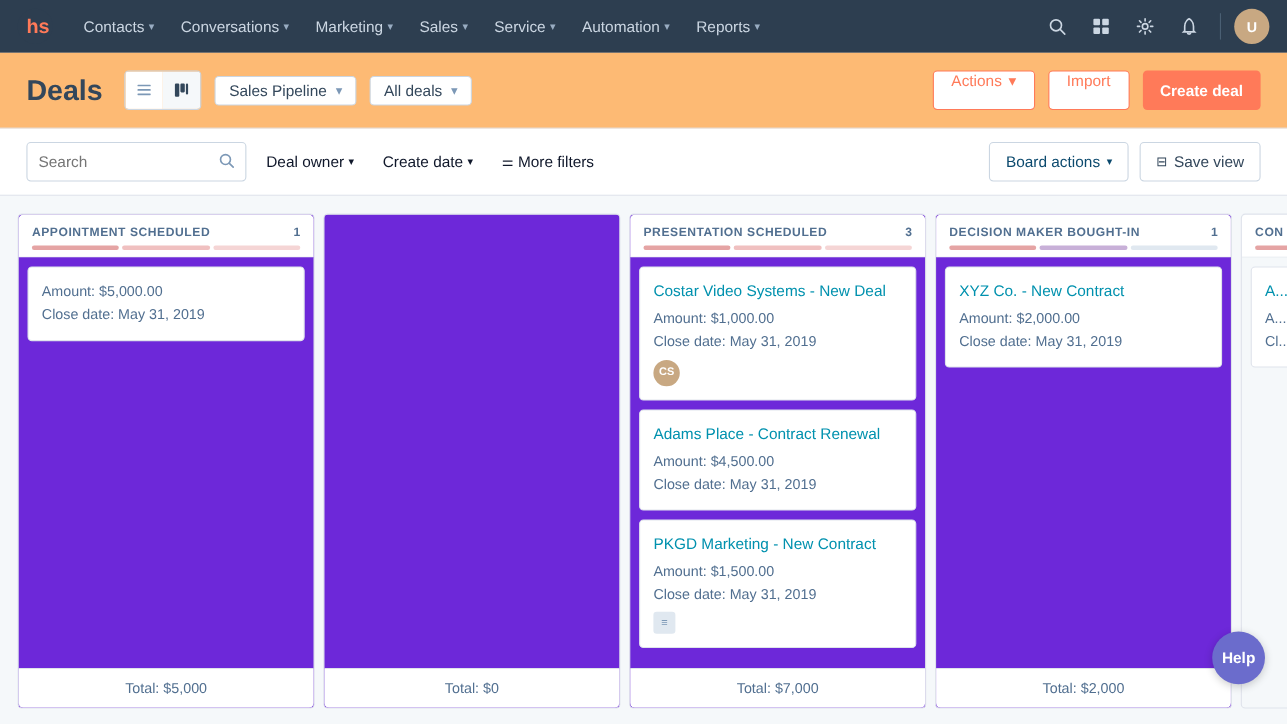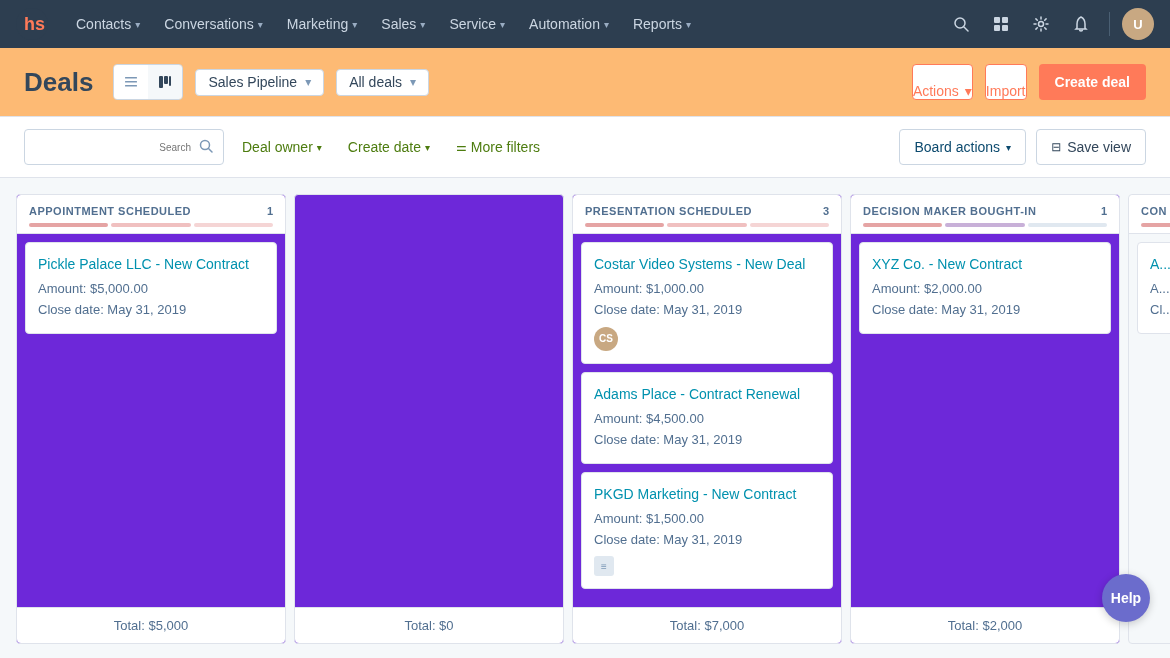--- a/index.html
+++ b/index.html
@@ -105,25 +105,25 @@
       color: #33475b;
       font-size: 14px;
     }
     .dropdown-select .arrow { color: #7c98b6; font-size: 12px; }
     .header-spacer { flex: 1; }
     .btn-outline-orange {
       border: 1px solid #ff7a59;
       color: #ff7a59;
       background: #fff;
       border-radius: 4px;
-      padding: 0 0;
+      padding: 0 16px;
       height: 36px;
       cursor: pointer;
       font-size: 14px;
-      display: flex; align-items: flex-end; gap: 6px;
+      display: flex; align-items: flex-start; gap: 6px;
       font-weight: 500;
     }
     .btn-solid-orange {
       border: none;
       color: #fff;
       background: #ff7a59;
       border-radius: 4px;
       padding: 0 16px;
       height: 36px;
       cursor: pointer;
@@ -147,29 +147,28 @@
       border: 1px solid #cbd6e2;
       border-radius: 4px;
       padding: 0 10px;
       height: 36px;
       background: #fff;
       gap: 8px;
       width: 200px;
     }
     .search-box input {
       border: none; outline: none;
-      font-size: 10px; color: #33475b;
+      font-size: 14px; color: #33475b;
       width: 100%;
       background: transparent;
-      text-align: right;
     }
     .search-icon { color: #7c98b6; font-size: 14px; }
     .filter-btn {
       display: flex; align-items: center; gap: 4px;
-      color: #4d7c0f;
+      color: #0f172a;
       font-size: 14px;
       cursor: pointer;
       padding: 0 8px;
       height: 36px;
       border-radius: 4px;
       background: transparent;
       border: none;
       font-weight: 500;
     }
     .filter-spacer { flex: 1; }
@@ -483,21 +482,20 @@
       </div>
       <div class="col-progress">
         <div class="prog-bar" style="background:#e5a4a4;"></div>
           <div class="prog-bar" style="background:#f0c0c0;"></div>
           <div class="prog-bar" style="background:#f5d5d5;"></div>
       </div>
     </div>
     <div class="col-cards">
 
       <div class="deal-card">
-        <div class="deal-name">Pickle Palace LLC - New Contract</div>
         <div class="deal-meta">Amount: $5,000.00</div>
         <div class="deal-meta">Close date: May 31, 2019</div>
 
       </div>
     </div>
     <div class="col-footer">Total: $5,000</div>
   </div>
     <div class="board-column">
     <div class="col-cards">
       

